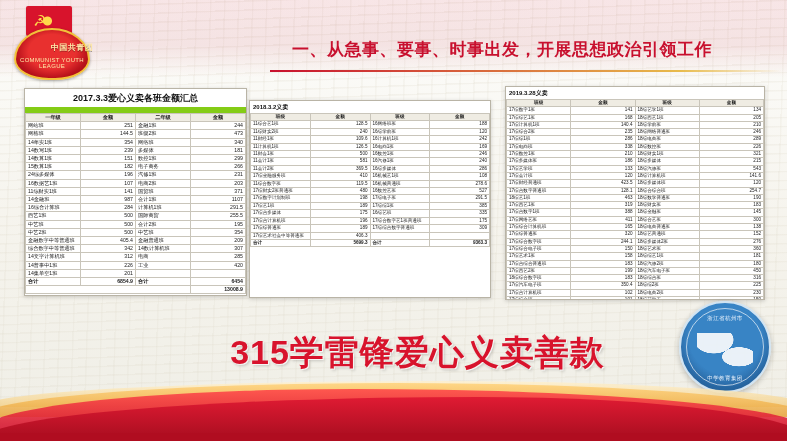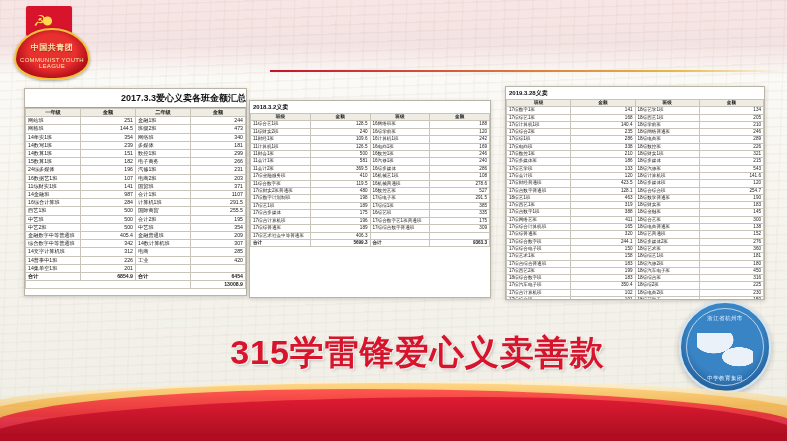--- a/index.html
+++ b/index.html
@@ -50,20 +50,21 @@
     position:absolute;left:4px;top:22px;width:72px;height:48px;
     background:radial-gradient(ellipse at 50% 45%,#e8302f 0 46%,#b9121b 70%,#8c0d14 100%);
     border-radius:50% 50% 46% 46%/60% 60% 40% 40%;
     border:2px solid #f2c13a;
     box-shadow:0 1px 3px rgba(0,0,0,.35);
   }
   .emblem .badge-text{
     position:absolute;left:0;top:12px;width:72px;text-align:center;
     color:#ffe9a8;font-size:8px;letter-spacing:.5px;font-weight:bold;
     text-shadow:0 1px 0 rgba(0,0,0,.35);
+    padding-left:20px;
   }
   .emblem .badge-sub{
     position:absolute;left:0;top:27px;width:72px;text-align:center;
     color:#ffe9a8;font-size:6px;letter-spacing:.3px;
   }
   .tag-box{
     position:absolute;left:92px;top:40px;
     border:1px solid #c8102e;
     padding:3px 6px;
     background:rgba(255,255,255,.75);
@@ -79,22 +80,22 @@
     background:linear-gradient(90deg,#c8102e,#e8bb4b 80%,rgba(232,187,75,0));
   }
   
   .sheet{
     position:absolute;background:#ffffff;
     border:1px solid #b9b4a6;
     box-shadow:0 1px 4px rgba(0,0,0,.18);
     overflow:hidden;
   }
   .sheet .stitle{
-    text-align:right;font-weight:bold;color:#111;
-    border-bottom:1px solid #84cc16;
+    text-align:center;font-weight:bold;color:#111;
+    border-bottom:6px solid #84cc16;
   }
   table.grid{
     border-collapse:collapse;width:100%;table-layout:fixed;
   }
   table.grid td{
     border:1px solid #c9c5ba;
     padding:0 2px;
     color:#1a1a1a;
     overflow:hidden;white-space:nowrap;
   }
@@ -173,20 +174,21 @@
 
   <div class="emblem">
     <div class="flag"></div>
     <div class="hammer">☭</div>
     <div class="badge">
       <div class="badge-text">中国共青团</div>
       <div class="badge-sub">COMMUNIST YOUTH LEAGUE</div>
     </div>
   </div>
 
+  <div class="headline">一、从急事、要事、时事出发，开展思想政治引领工作</div>
   <div class="header-rule"></div>
 
   <div class="sheet" id="sheet-a">
     <div class="stitle">2017.3.3爱心义卖各班金额汇总</div>
     <table class="grid">
       <tbody id="tbody-a">
           <tr class="hdr">
             <td>一年级</td>
             <td>金额</td>
             <td>二年级</td>

